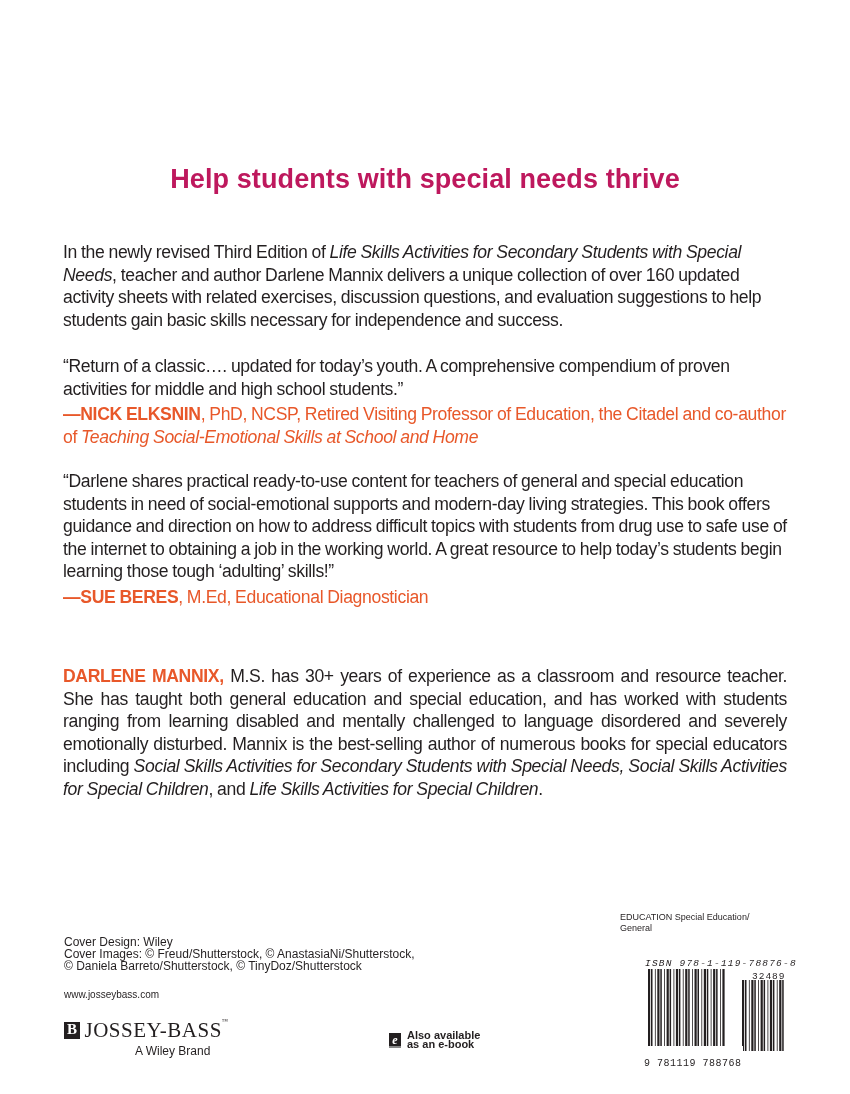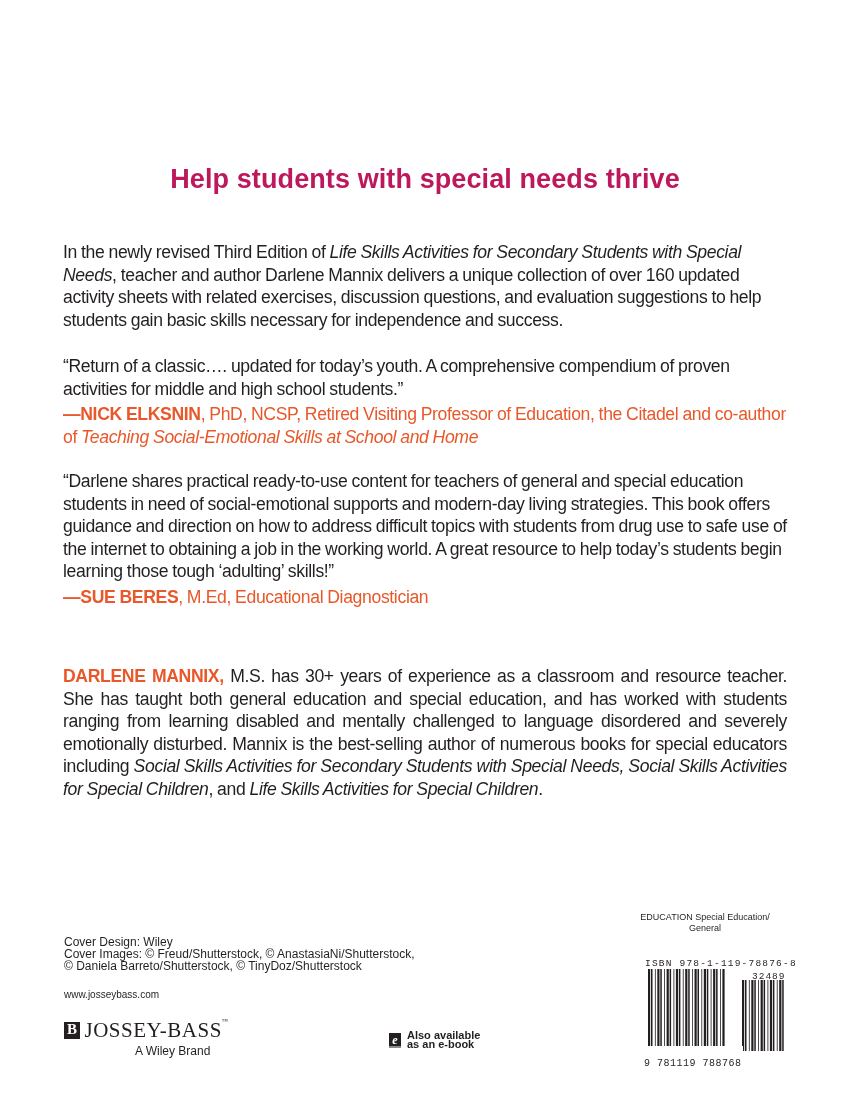--- a/index.html
+++ b/index.html
@@ -17,22 +17,22 @@
   .logo { position: absolute; left: 64px; top: 1018px; }
   .logo-mark { display: inline-block; width: 16px; height: 17px; background: #231f20; vertical-align: middle; position: relative; }
   .logo-mark::after { content: "B"; position: absolute; left: 3px; top: -1px; color: #fff; font: bold 15px "Liberation Serif", serif; }
   .logo-text { font-family: "Liberation Serif", serif; font-size: 21px; letter-spacing: 0.5px; vertical-align: middle; color: #231f20; }
   .tm { font-size: 6px; vertical-align: top; }
   .brand-sub { position: absolute; left: 135px; top: 1044px; font-size: 12px; color: #231f20; }
   .ebook { position: absolute; left: 389px; top: 1031px; display: flex; align-items: center; gap: 6px; }
   .ebook-icon { width: 12px; height: 15px; background: #231f20; color: #fff; font: italic bold 12px "Liberation Serif", serif;
                 text-align: center; line-height: 14px; border-bottom: 2px solid #888; box-sizing: border-box; }
   .ebook-text { font-size: 11px; font-weight: bold; line-height: 9px; color: #231f20; }
-  .category { position: absolute; left: 620px; top: 912px; width: 170px; text-align: center; font-size: 9px; line-height: 11px; }
-  .isbn { position: absolute; left: 645px; top: 958px; font-family: "Liberation Mono", monospace; font-size: 9.5px; letter-spacing: 1.2px; }
+  .category { position: absolute; left: 620px; top: 912px; width: 170px; text-align: left; font-size: 9px; line-height: 11px; }
+  .isbn { position: absolute; left: 645px; top: 958px; font-family: "Liberation Mono", monospace; font-size: 9.5px; letter-spacing: 1.2px; font-style: italic; }
   .price { position: absolute; left: 752px; top: 971px; font-family: "Liberation Mono", monospace; font-size: 9.5px; letter-spacing: 1px; }
   .barcode-main { position: absolute; left: 648px; top: 969px; width: 78px; height: 82px; }
   .barcode-sup { position: absolute; left: 742px; top: 980px; width: 45px; height: 71px; }
   .ean { position: absolute; left: 643px; top: 1046px; font-family: "Liberation Mono", monospace; font-size: 10px;
          background: #fff; padding: 12px 1px; letter-spacing: 0.5px; }
 </style>
 </head>
 <body>
 
 <div class="headline">

